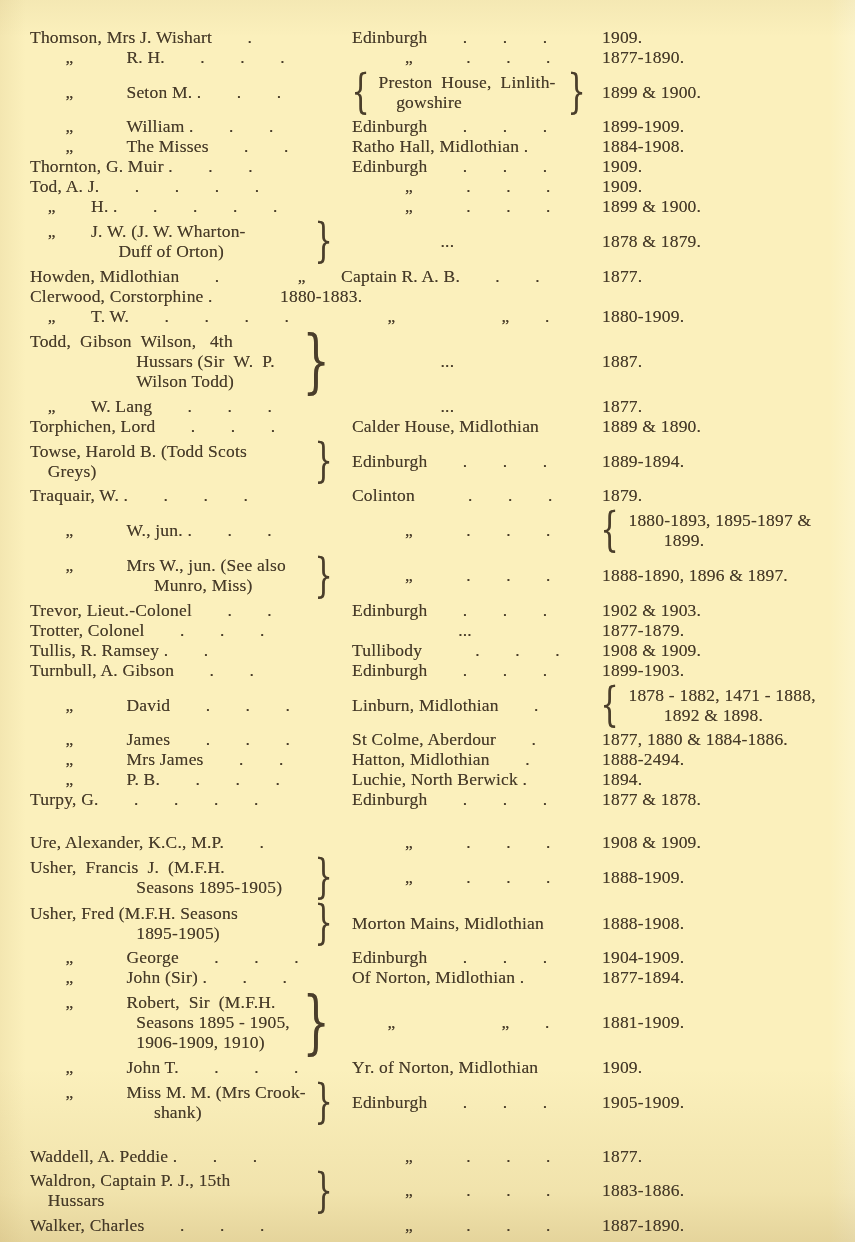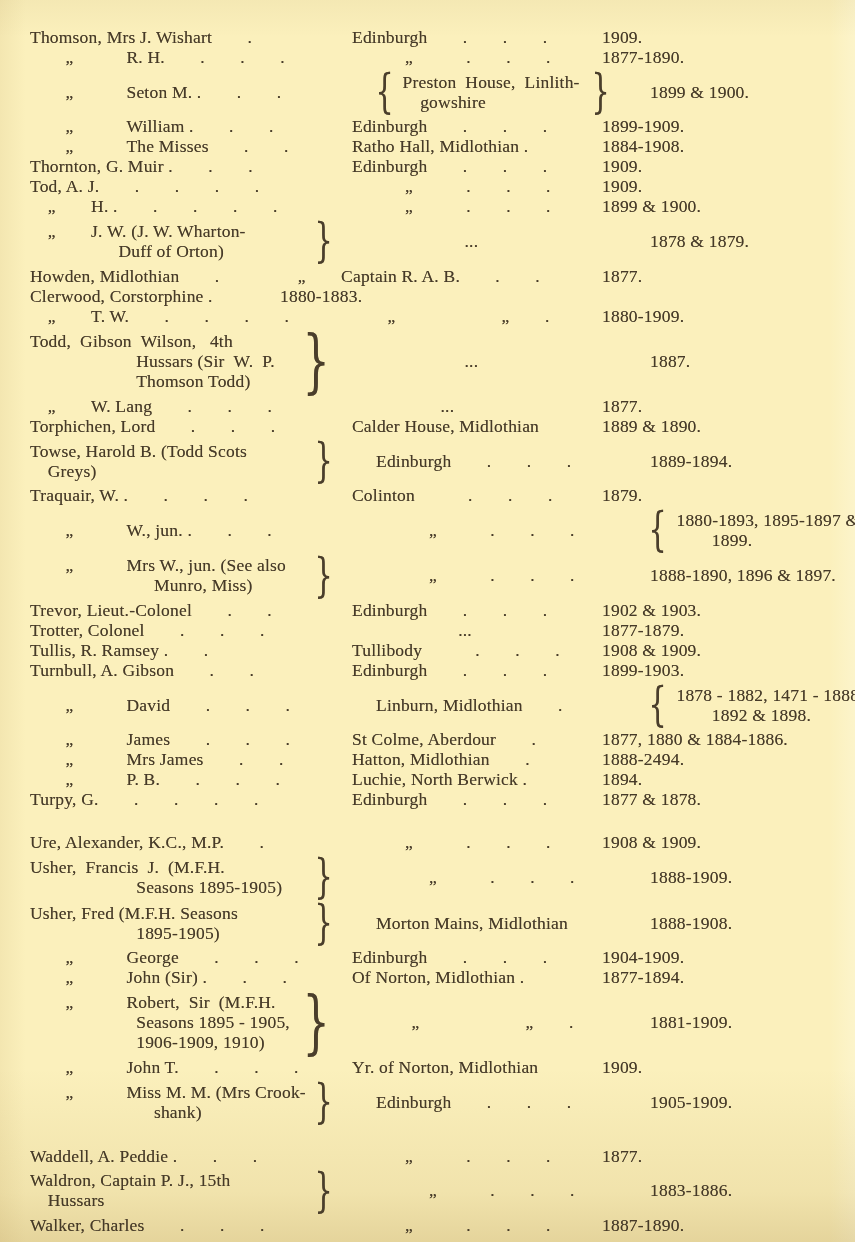--- a/index.html
+++ b/index.html
@@ -16,21 +16,21 @@
       #fbf0bc;
     font-size:17.5px;
     letter-spacing:0.2px;
     text-shadow:0 0 0.5px rgba(70,58,40,0.55);
   }
 
   .list { width:100%; }
 
   .row { display:flex; align-items:center; }
   .row.gap { margin-top:23px; }
-  .row.pad { margin-top:4px; margin-bottom:4px;gap:24px; }
+  .row.pad { margin-top:4px; margin-bottom:4px; }
 
   .cell { display:flex; align-items:center; }
   .c-left  { flex:0 0 322px; }
   .c-place { flex:0 0 250px; }
   .c-years { flex:1 1 auto; }
 
   .nm { display:block; }
   .line { white-space:pre; line-height:20px; }
 
   .brace {
@@ -254,21 +254,21 @@
           <div class="nm">
             <div class="line">1880-1909.</div>
           </div>
         </div>
       </div>
       <div class="row pad">
         <div class="cell c-left">
           <div class="nm">
             <div class="line">Todd, Gibson Wilson,  4th</div>
             <div class="line">      Hussars (Sir W. P.</div>
-            <div class="line">      Thomson Todd)</div>
+            <div class="line">      Wilson Todd)</div>
           </div>
           <div class="brace b3 close">}</div>
         </div>
         <div class="cell c-place">
           <div class="nm">
             <div class="line">     ...</div>
           </div>
         </div>
         <div class="cell c-years">
           <div class="nm">

